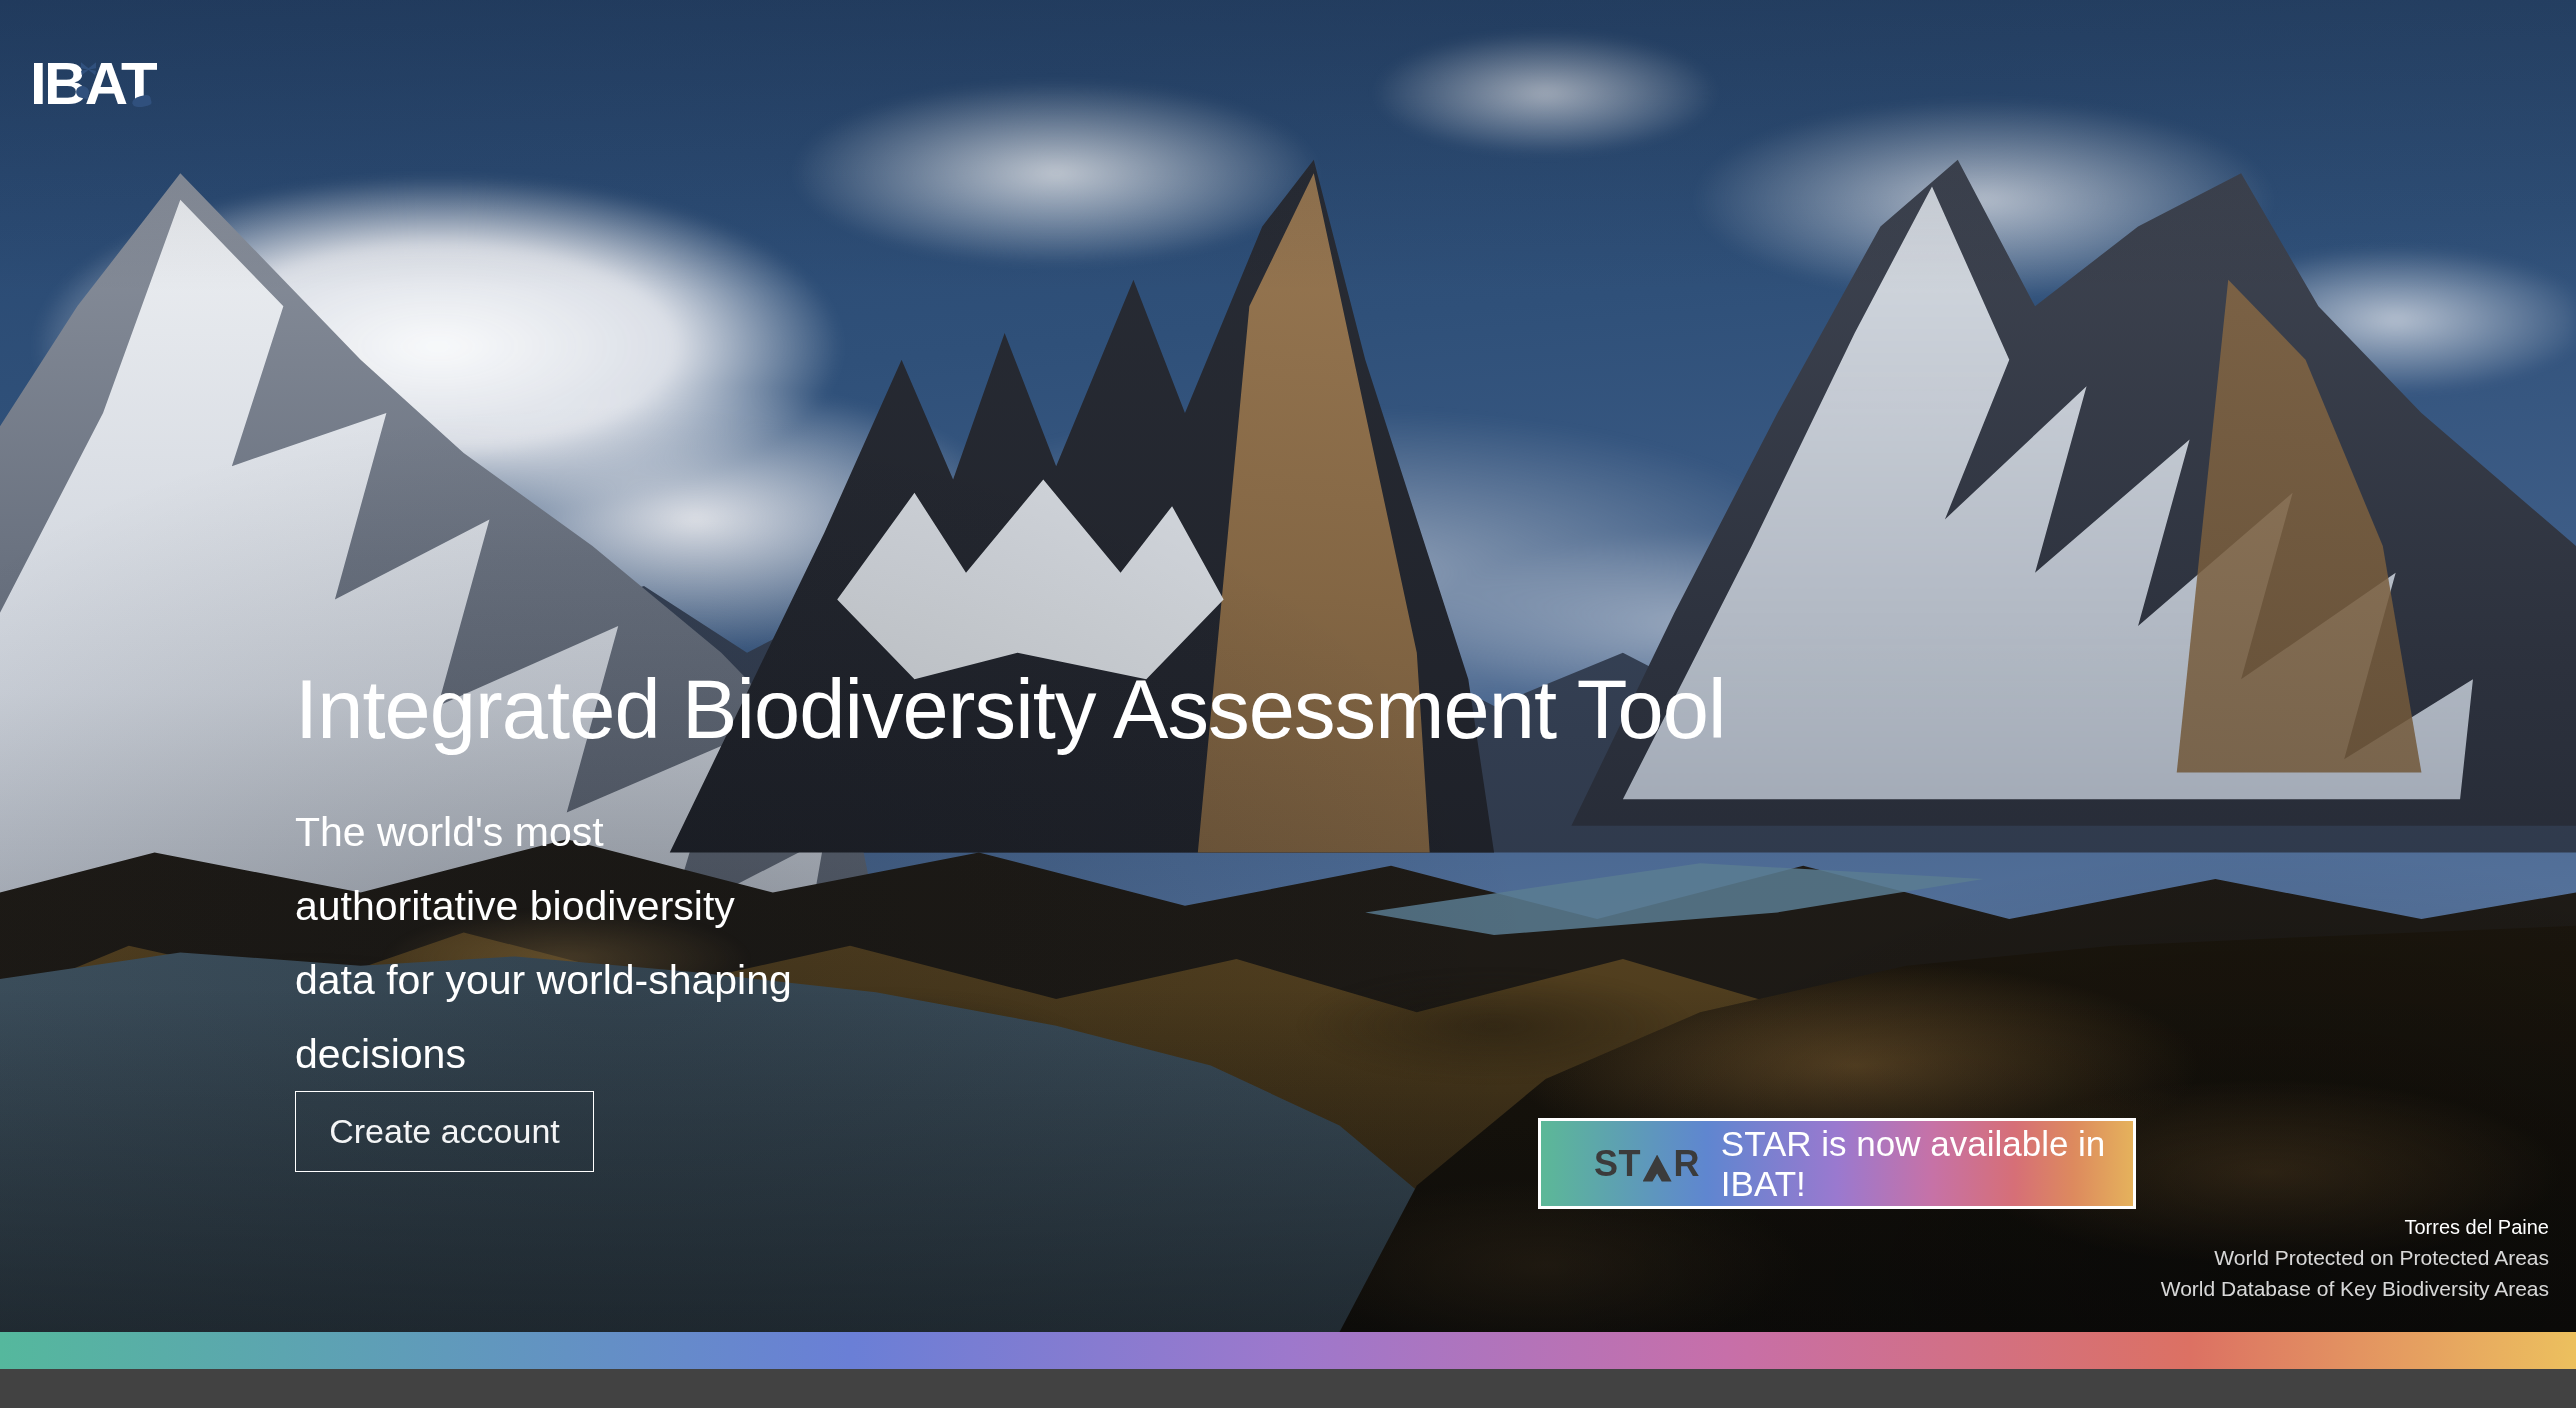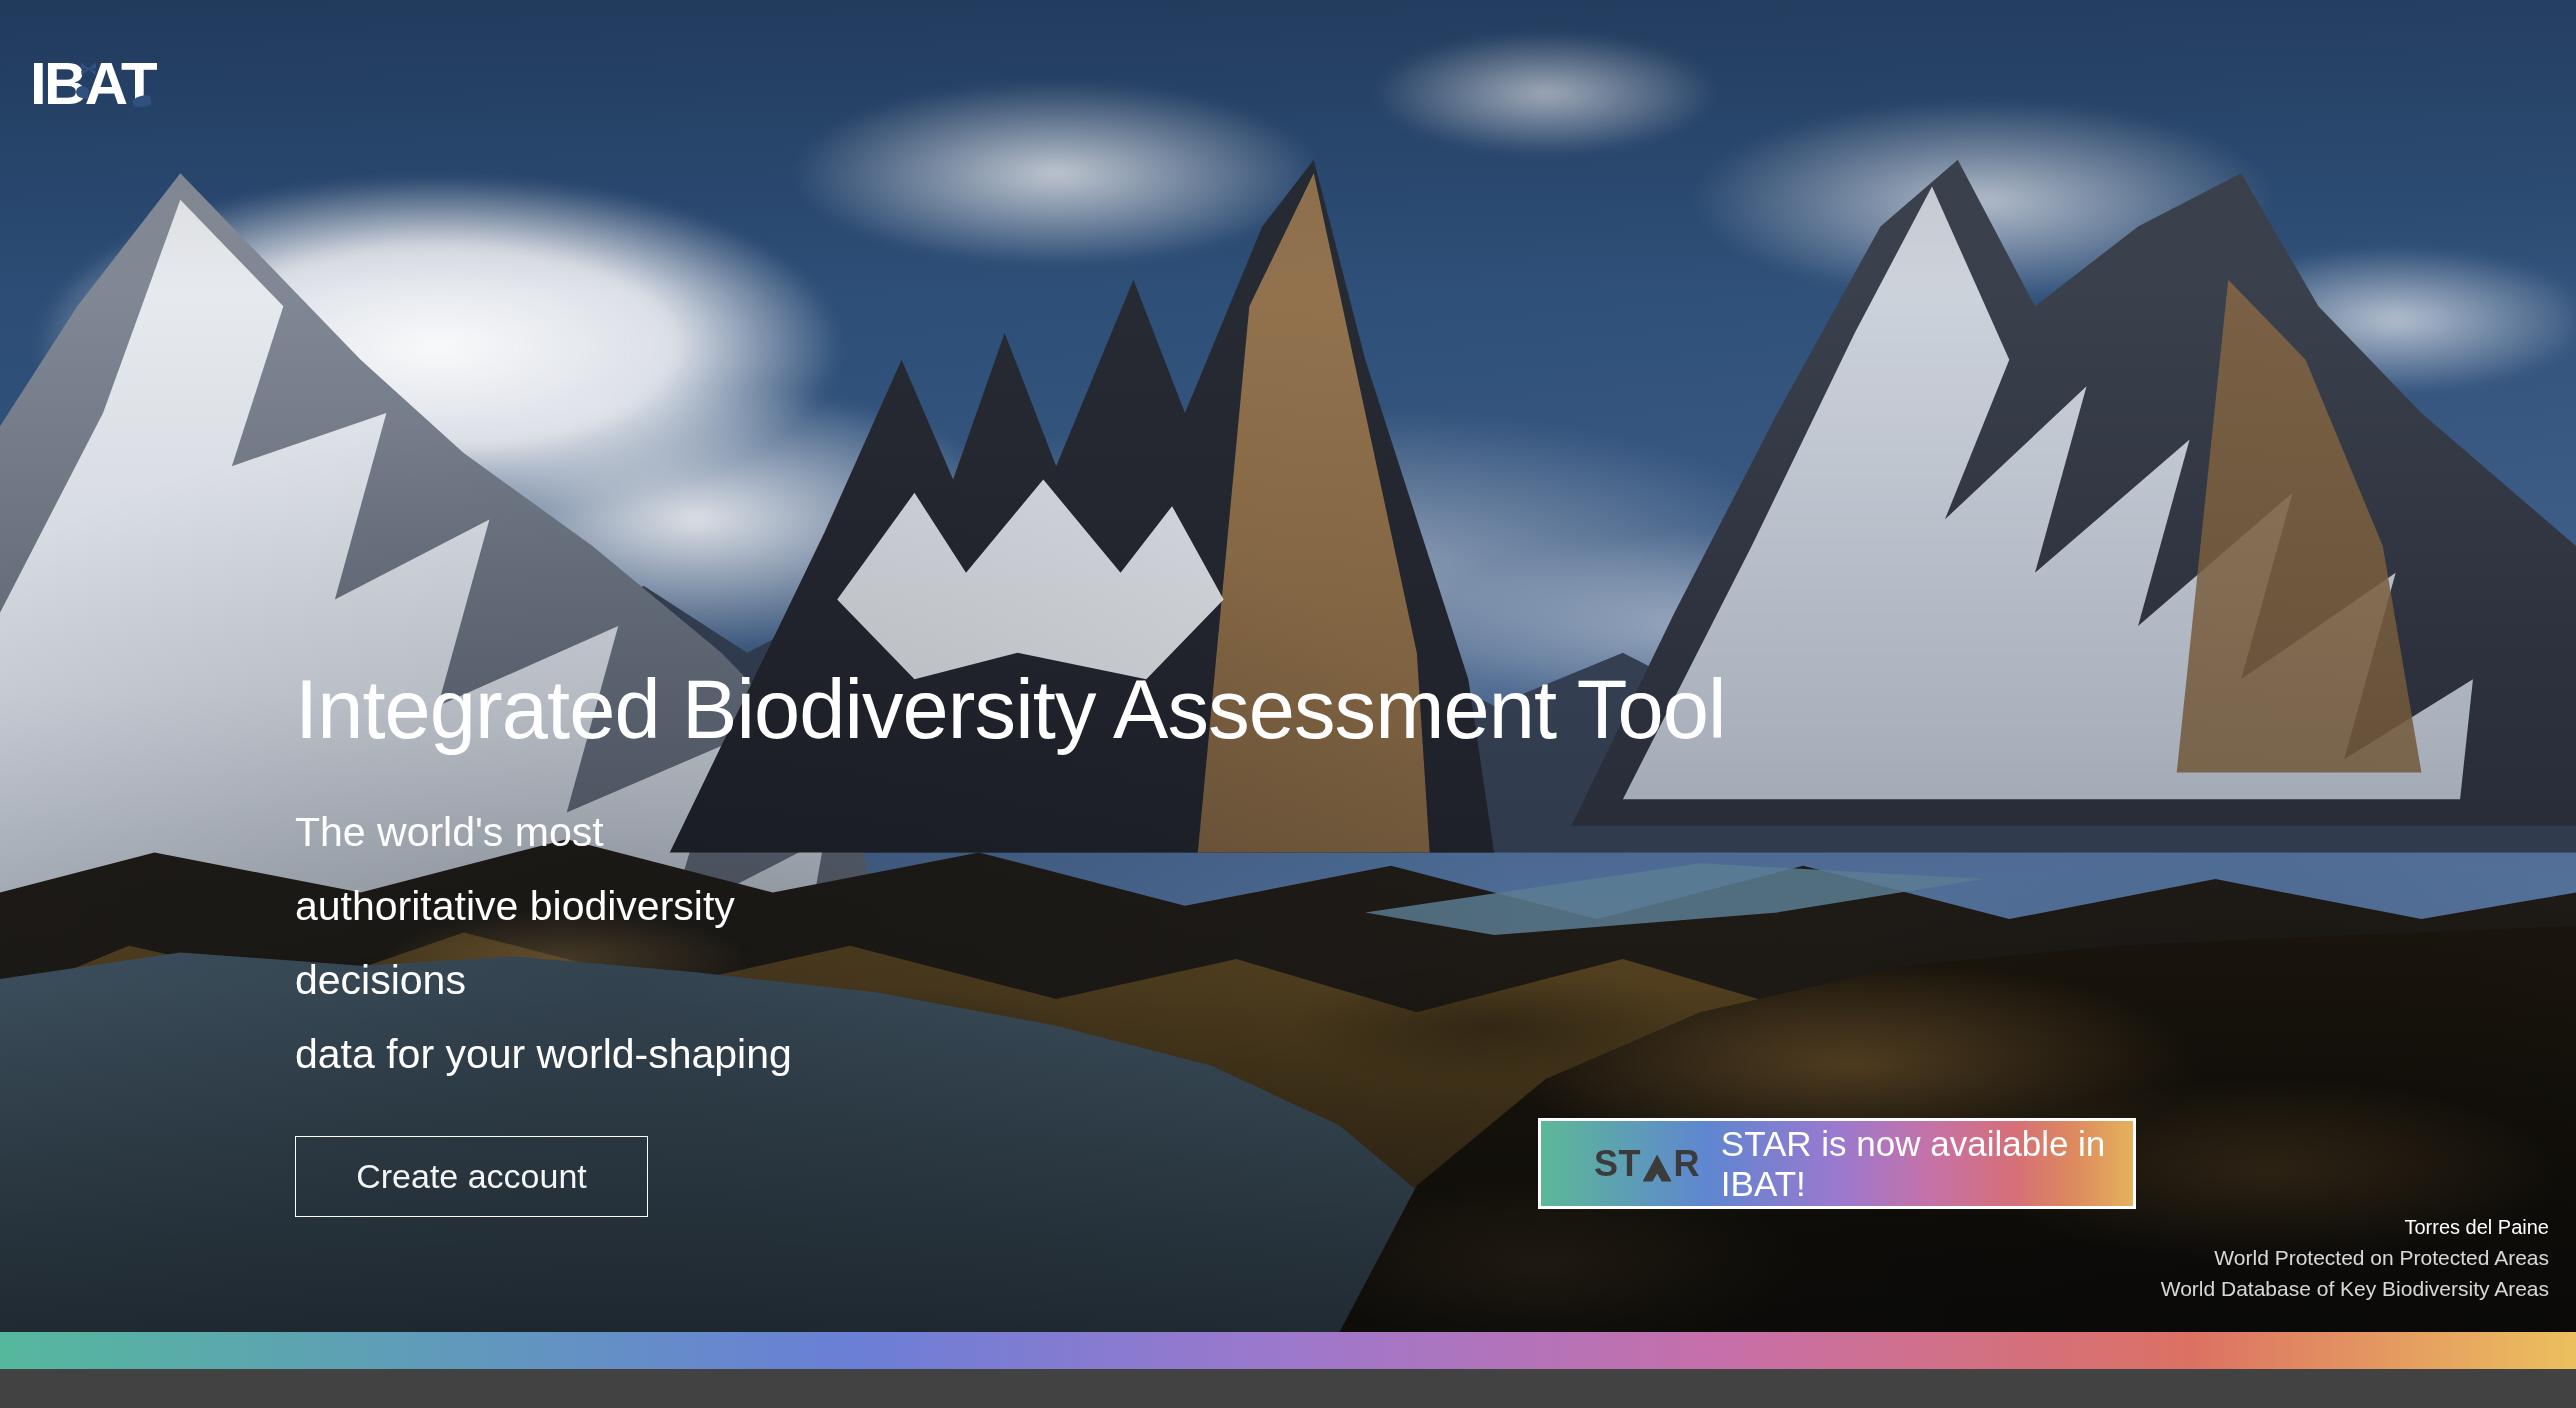--- a/index.html
+++ b/index.html
@@ -138,22 +138,22 @@
   .login-btn { margin-left:26px; display:flex; align-items:center; justify-content:center;
            width:151px; height:54px; border:1.8px solid #fff; color:#fff; font-size:24px;
            background:transparent; cursor:pointer; }
 
   
   .hero-copy { position:absolute; left:295px; top:652px; z-index:9; }
   .hero-title { color:#fff; font-size:83px; font-weight:300; line-height:115px;
                 letter-spacing:-0.9px; white-space:nowrap; }
   .hero-sub { margin-top:28px; color:#fff; font-size:41px; font-weight:300; }
   .hero-sub div { line-height:74px; }
-  .cta-btn { margin-top:45px; display:flex; align-items:center; justify-content:center;
-             width:353px; height:81px; border:1.8px solid #fff; background:transparent;
+  .cta-btn { display:flex; align-items:center; justify-content:center;
+             width:299px; height:81px; border:1.8px solid #fff; background:transparent;
              color:#f4f5f6; font-size:34px; font-weight:300; cursor:pointer; }
 
   
   .star-banner { position:absolute; left:1538px; top:1118px; width:598px; height:91px;
       z-index:9; border:3.5px solid #fff; display:flex; align-items:center; padding-left:53px;
       cursor:pointer;
       background:linear-gradient(90deg,#5cb897 0%,#5f86d0 28%,#9a79cf 50%,#c672a7 66%,#d66f77 80%,#dd8a5e 90%,#e5b25c 100%); }
   .star-logo { display:flex; align-items:flex-end; color:#3b3b3b; font-size:36px;
                font-weight:900; letter-spacing:0.4px; line-height:1; }
   .star-logo .a-glyph { display:inline-block; width:29px; height:27px; background:#3b3b3b;
@@ -203,22 +203,22 @@
         <span class="cut cut-flower"></span>
         <span class="cut cut-bird"></span>
       </div>
     </header>
 
     <div class="hero-copy">
       <h1 class="hero-title">Integrated Biodiversity Assessment Tool</h1>
       <div class="hero-sub">
         <div>The world's most</div>
         <div>authoritative biodiversity</div>
+        <div>data for your world-shaping</div>
         <div>decisions</div>
-        <div>data for your world-shaping</div>
       </div>
       <button class="cta-btn">Create account</button>
     </div>
 
     <div class="star-banner">
       <span class="star-logo">
           <span>ST</span>
           <span class="a-glyph"></span>
           <span>R</span>
         </span>

